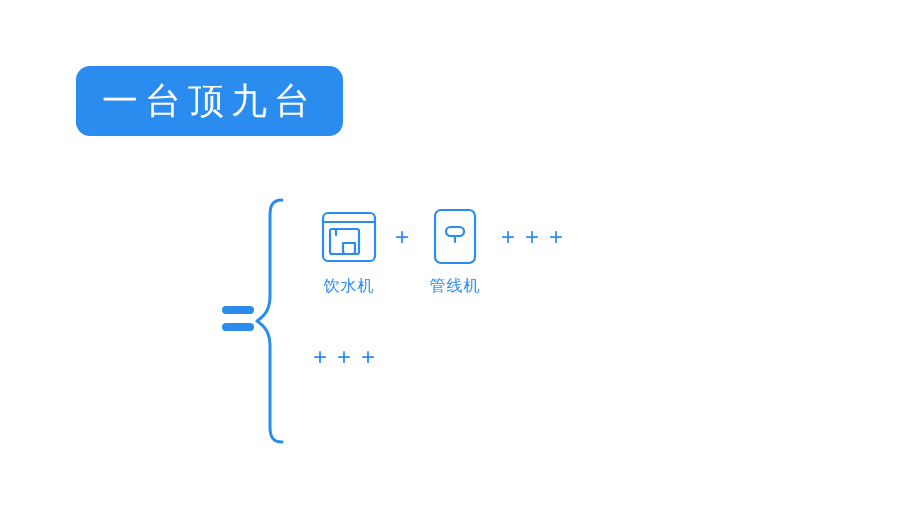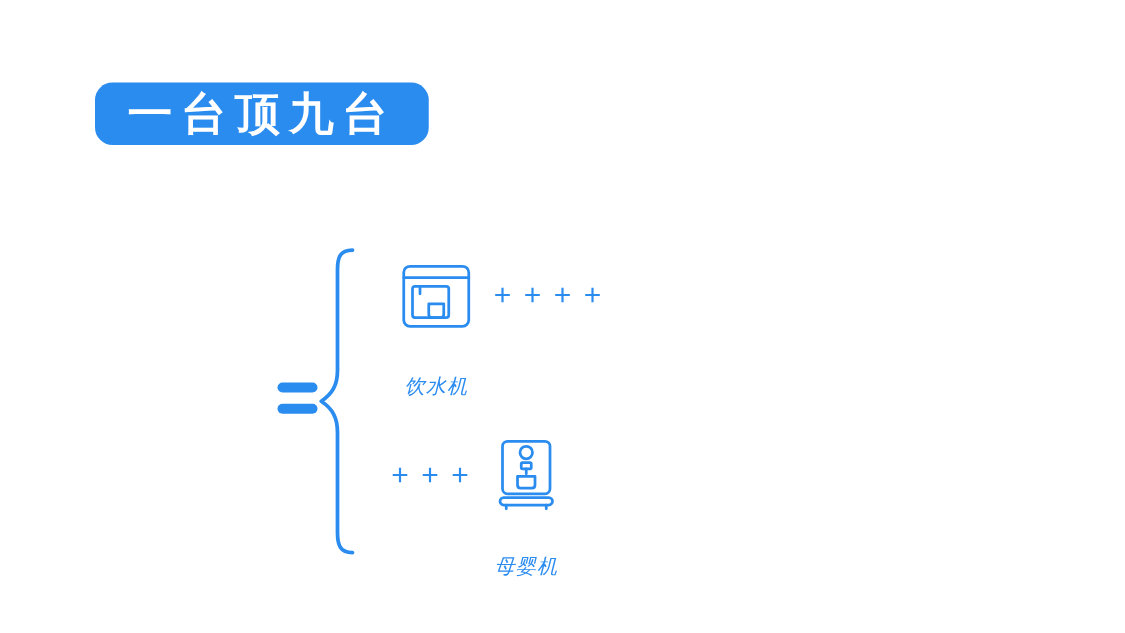--- a/index.html
+++ b/index.html
@@ -3,37 +3,37 @@
 <meta charset="utf-8">
 <style>
   html,body{margin:0;padding:0;background:#fff;}
   .stage{
     position:relative;width:900px;height:506px;background:#ffffff;overflow:hidden;
     font-family:"Liberation Sans", sans-serif;color:var(--accent,#2b8cf0);
   }
   .title-badge{
     position:absolute;left:76px;top:66px;
     background:var(--accent,#2b8cf0);color:#ffffff;
-    border-radius:14px;padding:7px 26px;
-    font-size:36px;font-weight:bold;letter-spacing:7px;line-height:1.0;
+    border-radius:14px;padding:17px 26px;
+    font-size:36px;font-weight:normal;letter-spacing:7px;line-height:1.0;
   }
   .hero{position:absolute;left:90px;top:197px;width:130px;height:250px;color:var(--accent,#2b8cf0);}
   .hero svg{display:block;width:100%;height:100%;}
   .equals{position:absolute;left:222px;top:306px;}
   .equals .bar{width:32px;height:8px;border-radius:4px;background:var(--accent,#2b8cf0);}
   .equals .bar + .bar{margin-top:9px;}
   .brace{position:absolute;left:252px;top:196px;width:36px;height:250px;color:var(--accent,#2b8cf0);}
   .brace svg{display:block;width:100%;height:100%;}
   .grid{position:absolute;left:308px;top:198px;}
   .row{display:flex;align-items:flex-start;}
   .row + .row{margin-top:22px;}
   .item{width:82px;display:flex;flex-direction:column;align-items:center;}
   .icon{width:82px;height:78px;display:flex;align-items:center;justify-content:center;color:var(--accent,#2b8cf0);}
   .icon svg{width:72px;height:72px;display:block;}
-  .label{margin-top:24px;font-size:16px;line-height:20px;letter-spacing:1px;color:var(--accent,#2b8cf0);white-space:nowrap;font-style:italic;}
+  .label{font-size:16px;line-height:20px;letter-spacing:1px;color:var(--accent,#2b8cf0);white-space:nowrap;}
   .plus{width:24px;height:78px;display:flex;align-items:center;justify-content:center;
         font-size:24px;color:var(--accent,#2b8cf0);}
   text{font-family:"Liberation Sans", sans-serif;}
 </style>
 </head>
 <body>
 
 <div class="stage">
 
   <div class="title-badge">
@@ -66,20 +66,32 @@
             <path d="M23,28 v6"></path>
             <path d="M30,42 h12 v8.5 q0,2.5 -2.5,2.5 h-7 q-2.5,0 -2.5,-2.5 z"></path>
           </g>
             </svg>
         </span>
         <span class="label">饮水机</span>
       </div>
 
       <span class="plus">+</span>
 
+      <div class="item">
+        <span class="icon">
+          <svg viewBox="0 0 72 72">
+              <g fill="none" stroke="currentColor" stroke-width="2.2" stroke-linecap="round" stroke-linejoin="round">
+            <rect x="16" y="9" width="40" height="53" rx="6"></rect>
+            <rect x="27" y="26" width="18" height="9" rx="4.5"></rect>
+            <path d="M36,35 v6"></path>
+          </g>
+            </svg>
+        </span>
+        <span class="label">管线机</span>
+      </div>
 
       <span class="plus">+</span>
 
 
       <span class="plus">+</span>
 
 
       <span class="plus">+</span>
 
 
@@ -89,33 +101,17 @@
 
 
       <span class="plus">+</span>
 
 
       <span class="plus">+</span>
 
 
       <span class="plus">+</span>
 
-      <div class="item">
-        <span class="icon">
-          <svg viewBox="0 0 72 72">
-              <g fill="none" stroke="currentColor" stroke-width="2.2" stroke-linecap="round" stroke-linejoin="round">
-            <rect x="17" y="8" width="38" height="42" rx="4"></rect>
-            <circle cx="36" cy="17" r="5"></circle>
-            <rect x="32" y="25" width="8" height="5" rx="1"></rect>
-            <path d="M36,30 v4"></path>
-            <path d="M29,36 h14 v7 q0,2.5 -2.5,2.5 h-9 q-2.5,0 -2.5,-2.5 z"></path>
-            <rect x="15" y="53" width="42" height="6" rx="3"></rect>
-            <path d="M20,59 v3 M52,59 v3"></path>
-          </g>
-            </svg>
-        </span>
-        <span class="label">母婴机</span>
-      </div>
 
     </div>
   </div>
 
 </div>
 
 </body></html>

